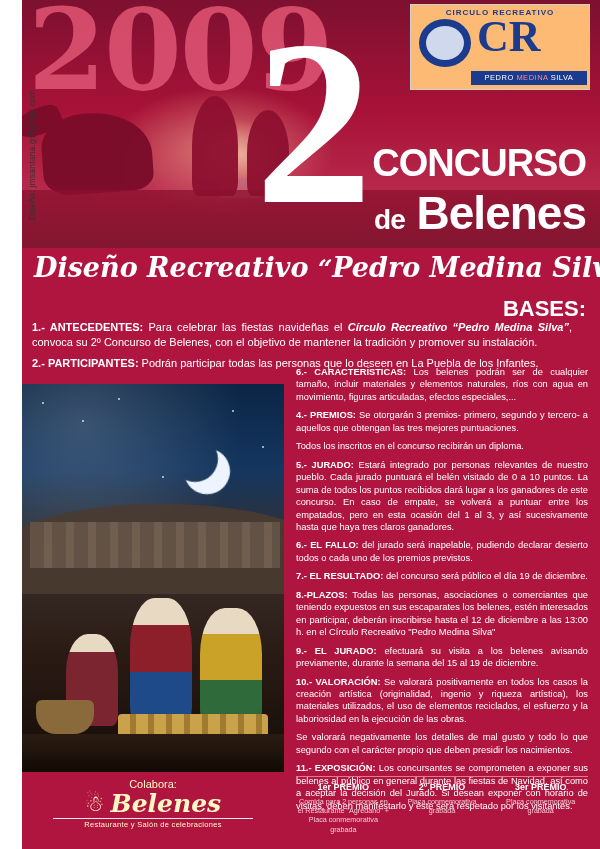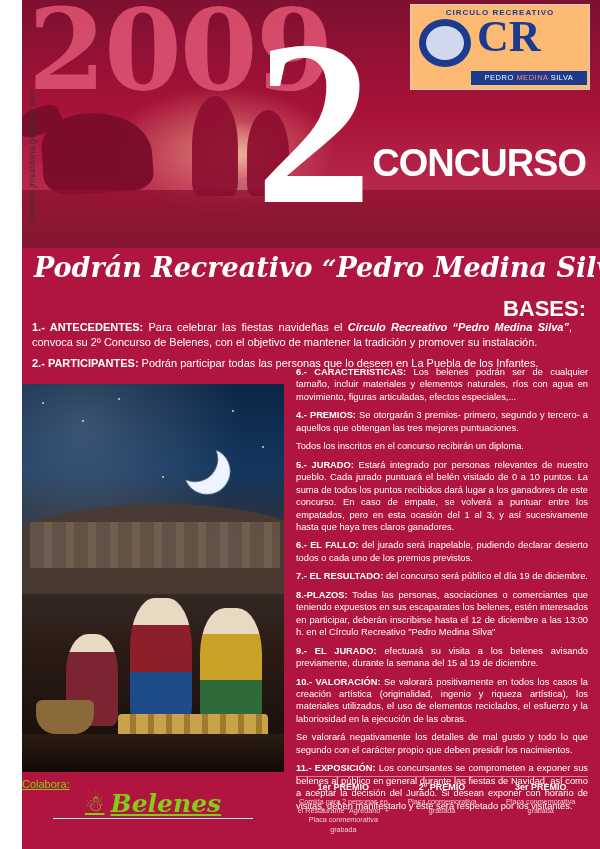--- a/index.html
+++ b/index.html
@@ -214,21 +214,21 @@
     background:repeating-linear-gradient(90deg,#caa24a 0 12px, #a07a2e 12px 18px);
     border-radius:4px;
   }
   .floor {
     position:absolute; left:0; bottom:0; width:100%; height:38px;
     background:linear-gradient(180deg,#2b1c12,#120a06);
   }
   
   .sponsor {
     position:absolute; left:22px; top:778px; width:262px; height:62px;
-    color:#84cc16; text-decoration:underline;
+    color:#fef9c3; text-align:center;
   }
   .colabora { font-size:11px; margin-bottom:1px; }
   .agredano-wrap { display:flex; align-items:center; justify-content:center; gap:6px; }
   .agredano-icon { font-size:22px; line-height:1; }
   .agredano {
     font-family:"DejaVu Serif", serif;
     font-style:italic; font-weight:bold; font-size:25px; line-height:1;
   }
   .agredano-sub { font-size:7.5px; letter-spacing:.3px; margin-top:1px; }
   .sp-rule { width:200px; height:1px; background:#fff; margin:2px auto 0; opacity:.9;}
@@ -269,23 +269,27 @@
     <div class="logo-main">
       <div class="logo-ring"></div>
       <div class="logo-cr">CR</div>
     </div>
     <div class="logo-bottom">
       <span>PEDRO </span><span class="red">MEDINA</span><span> SILVA</span>
     </div>
   </div>
 
   <div class="concurso">CONCURSO</div>
+  <div class="de-belenes">
+    <span class="small">de</span>
+    <span>Belenes</span>
+  </div>
 
   <div class="club-line">
-    <span>Podrán Recreativo</span>
+    <span>Diseño Recreativo</span>
     <span class="quote">“</span><span>Pedro Medina Silva</span>
   </div>
 
   <div class="bases">BASES:</div>
 
   <div class="col-top">
     <p>
       <span class="b">1.- ANTECEDENTES:</span><span> Para celebrar las fiestas navideñas el </span><span class="b it">Círculo Recreativo “Pedro Medina Silva”</span><span>, convoca su 2º Concurso de Belenes, con el objetivo de mantener la tradición y promover su instalación.</span>
     </p>
     <p>
@@ -327,20 +331,21 @@
     <div class="floor"></div>
   </div>
 
   <div class="sponsor">
     <div class="colabora">Colabora:</div>
     <div class="agredano-wrap">
       <span class="agredano-icon">☃</span>
       <span class="agredano">Belenes</span>
     </div>
     <div class="sp-rule"></div>
+    <div class="agredano-sub">Restaurante y Salón de celebraciones</div>
   </div>
 
   <div class="prizes-rule"></div>
   <div class="prizes">
     <div class="prize">
       <div class="ph">1er PREMIO</div>
       <div>Comida para 2 personas en el Restaurante "Agredano" + Placa conmemorativa grabada</div>
     </div>
     <div class="prize">
       <div class="ph">2º PREMIO</div>

